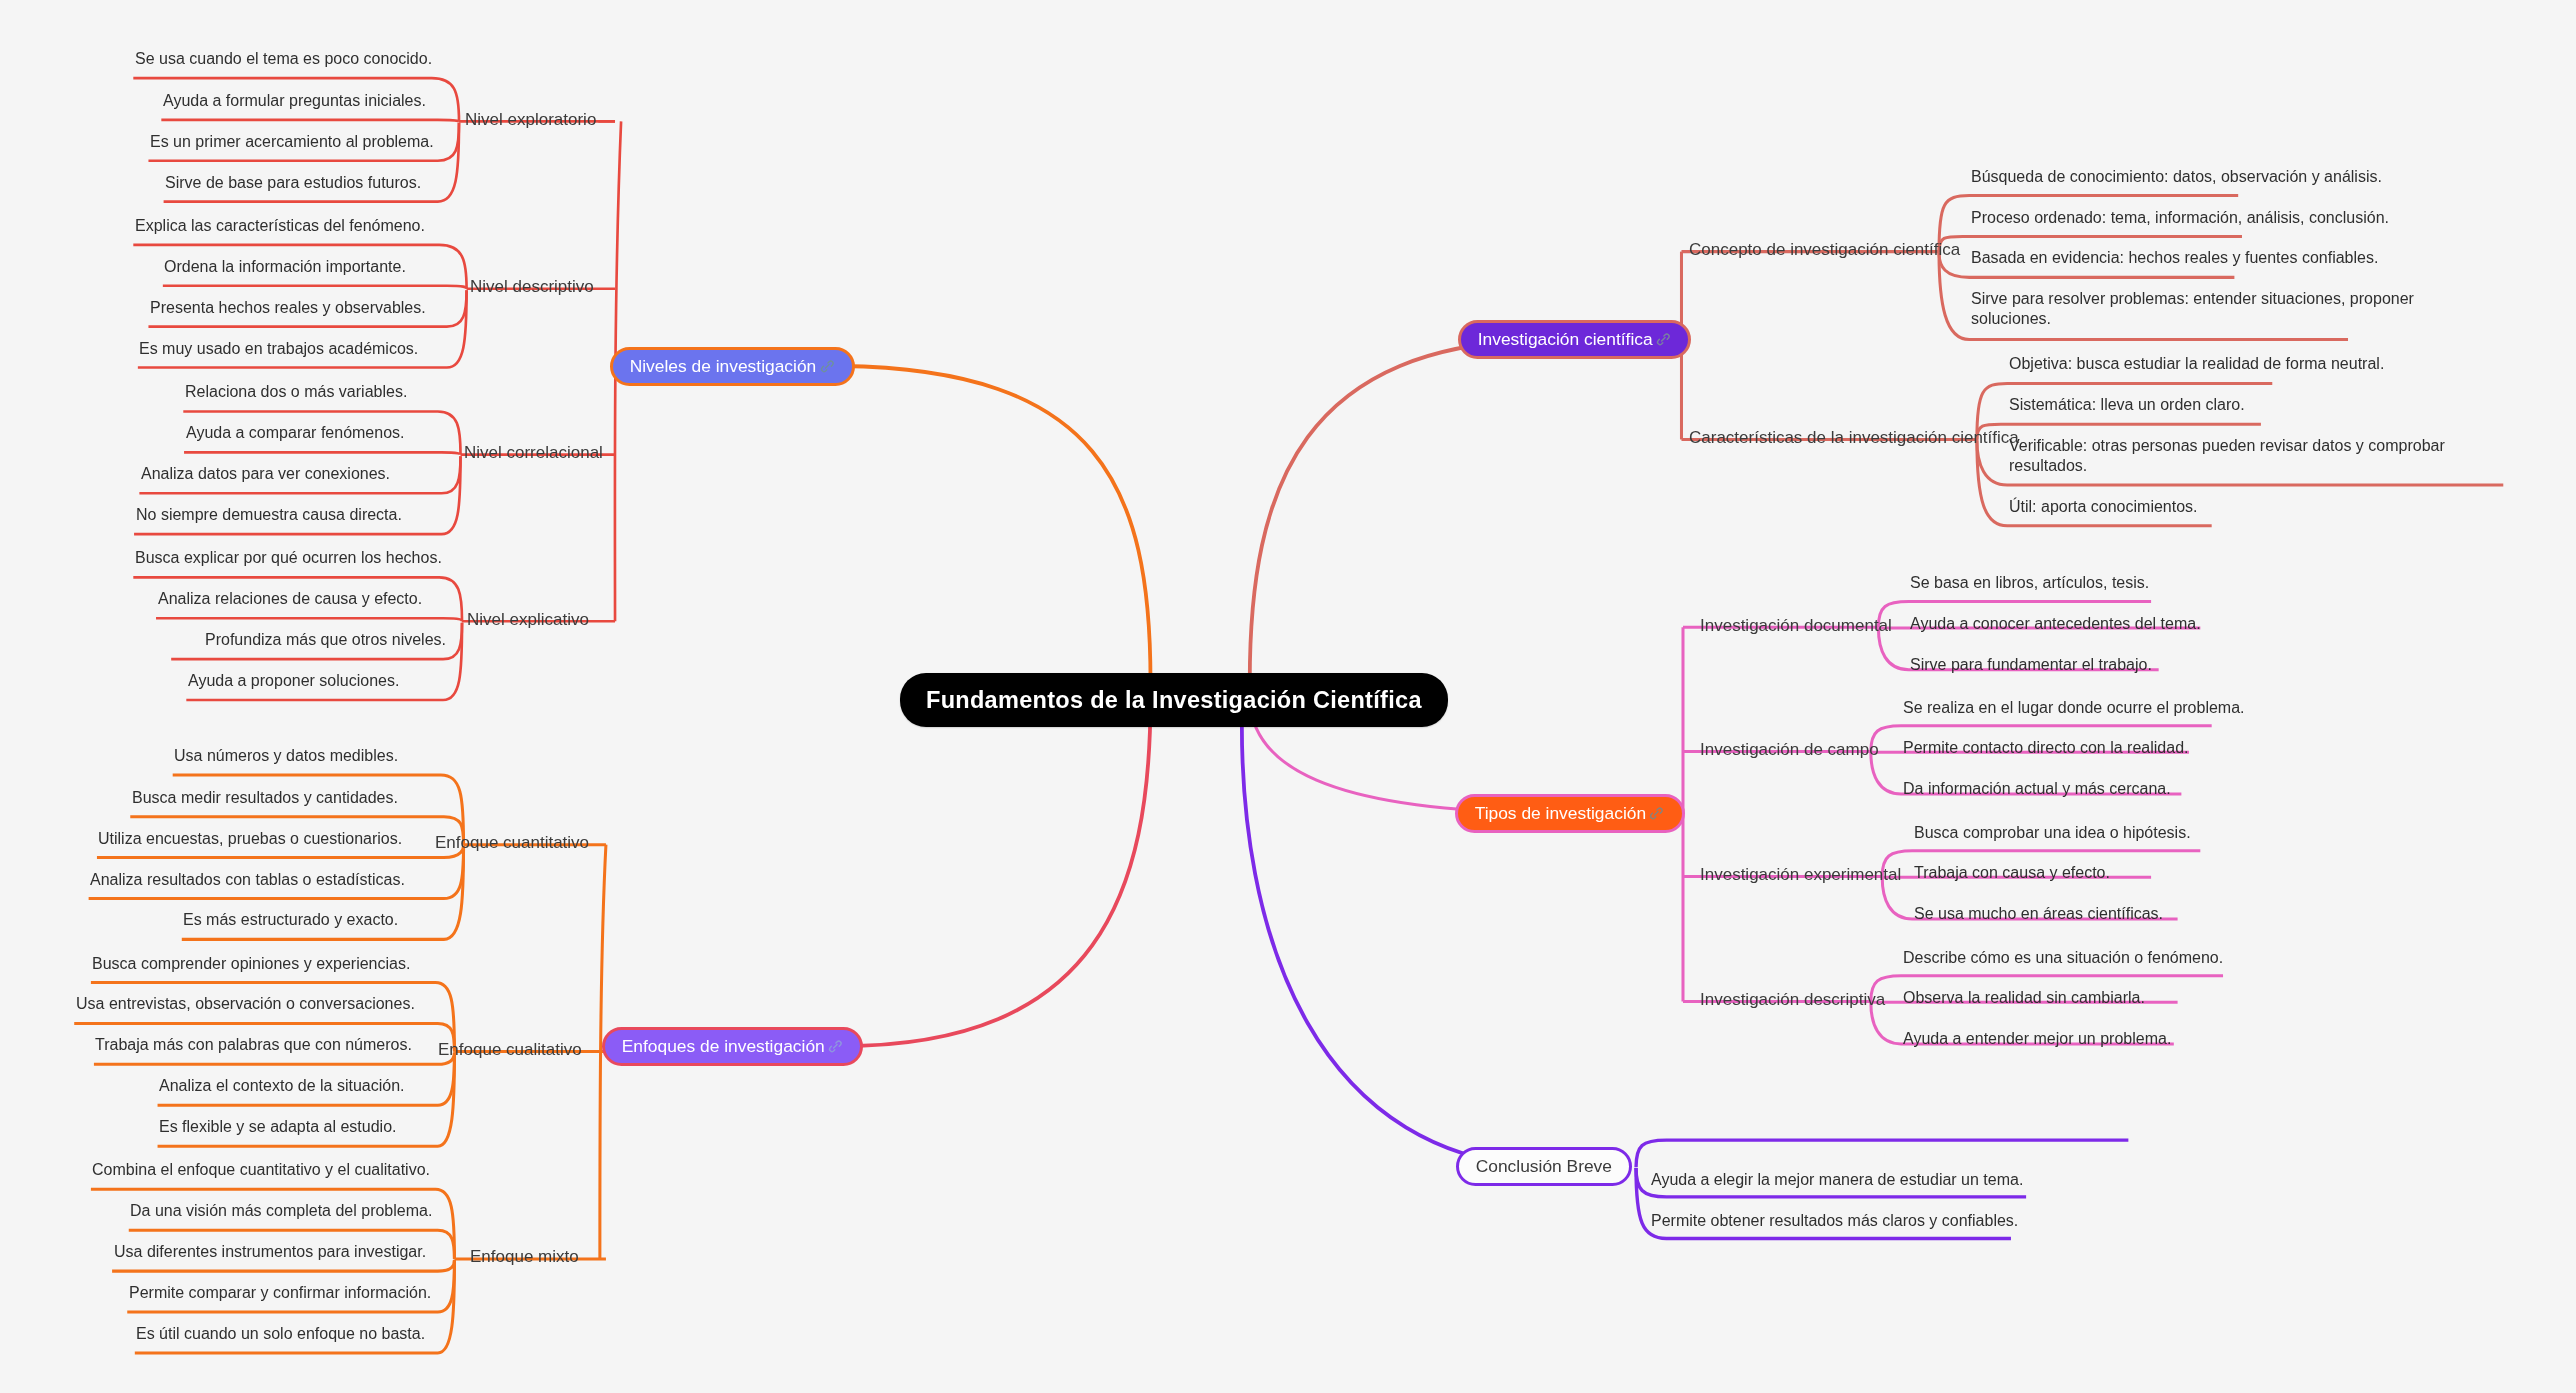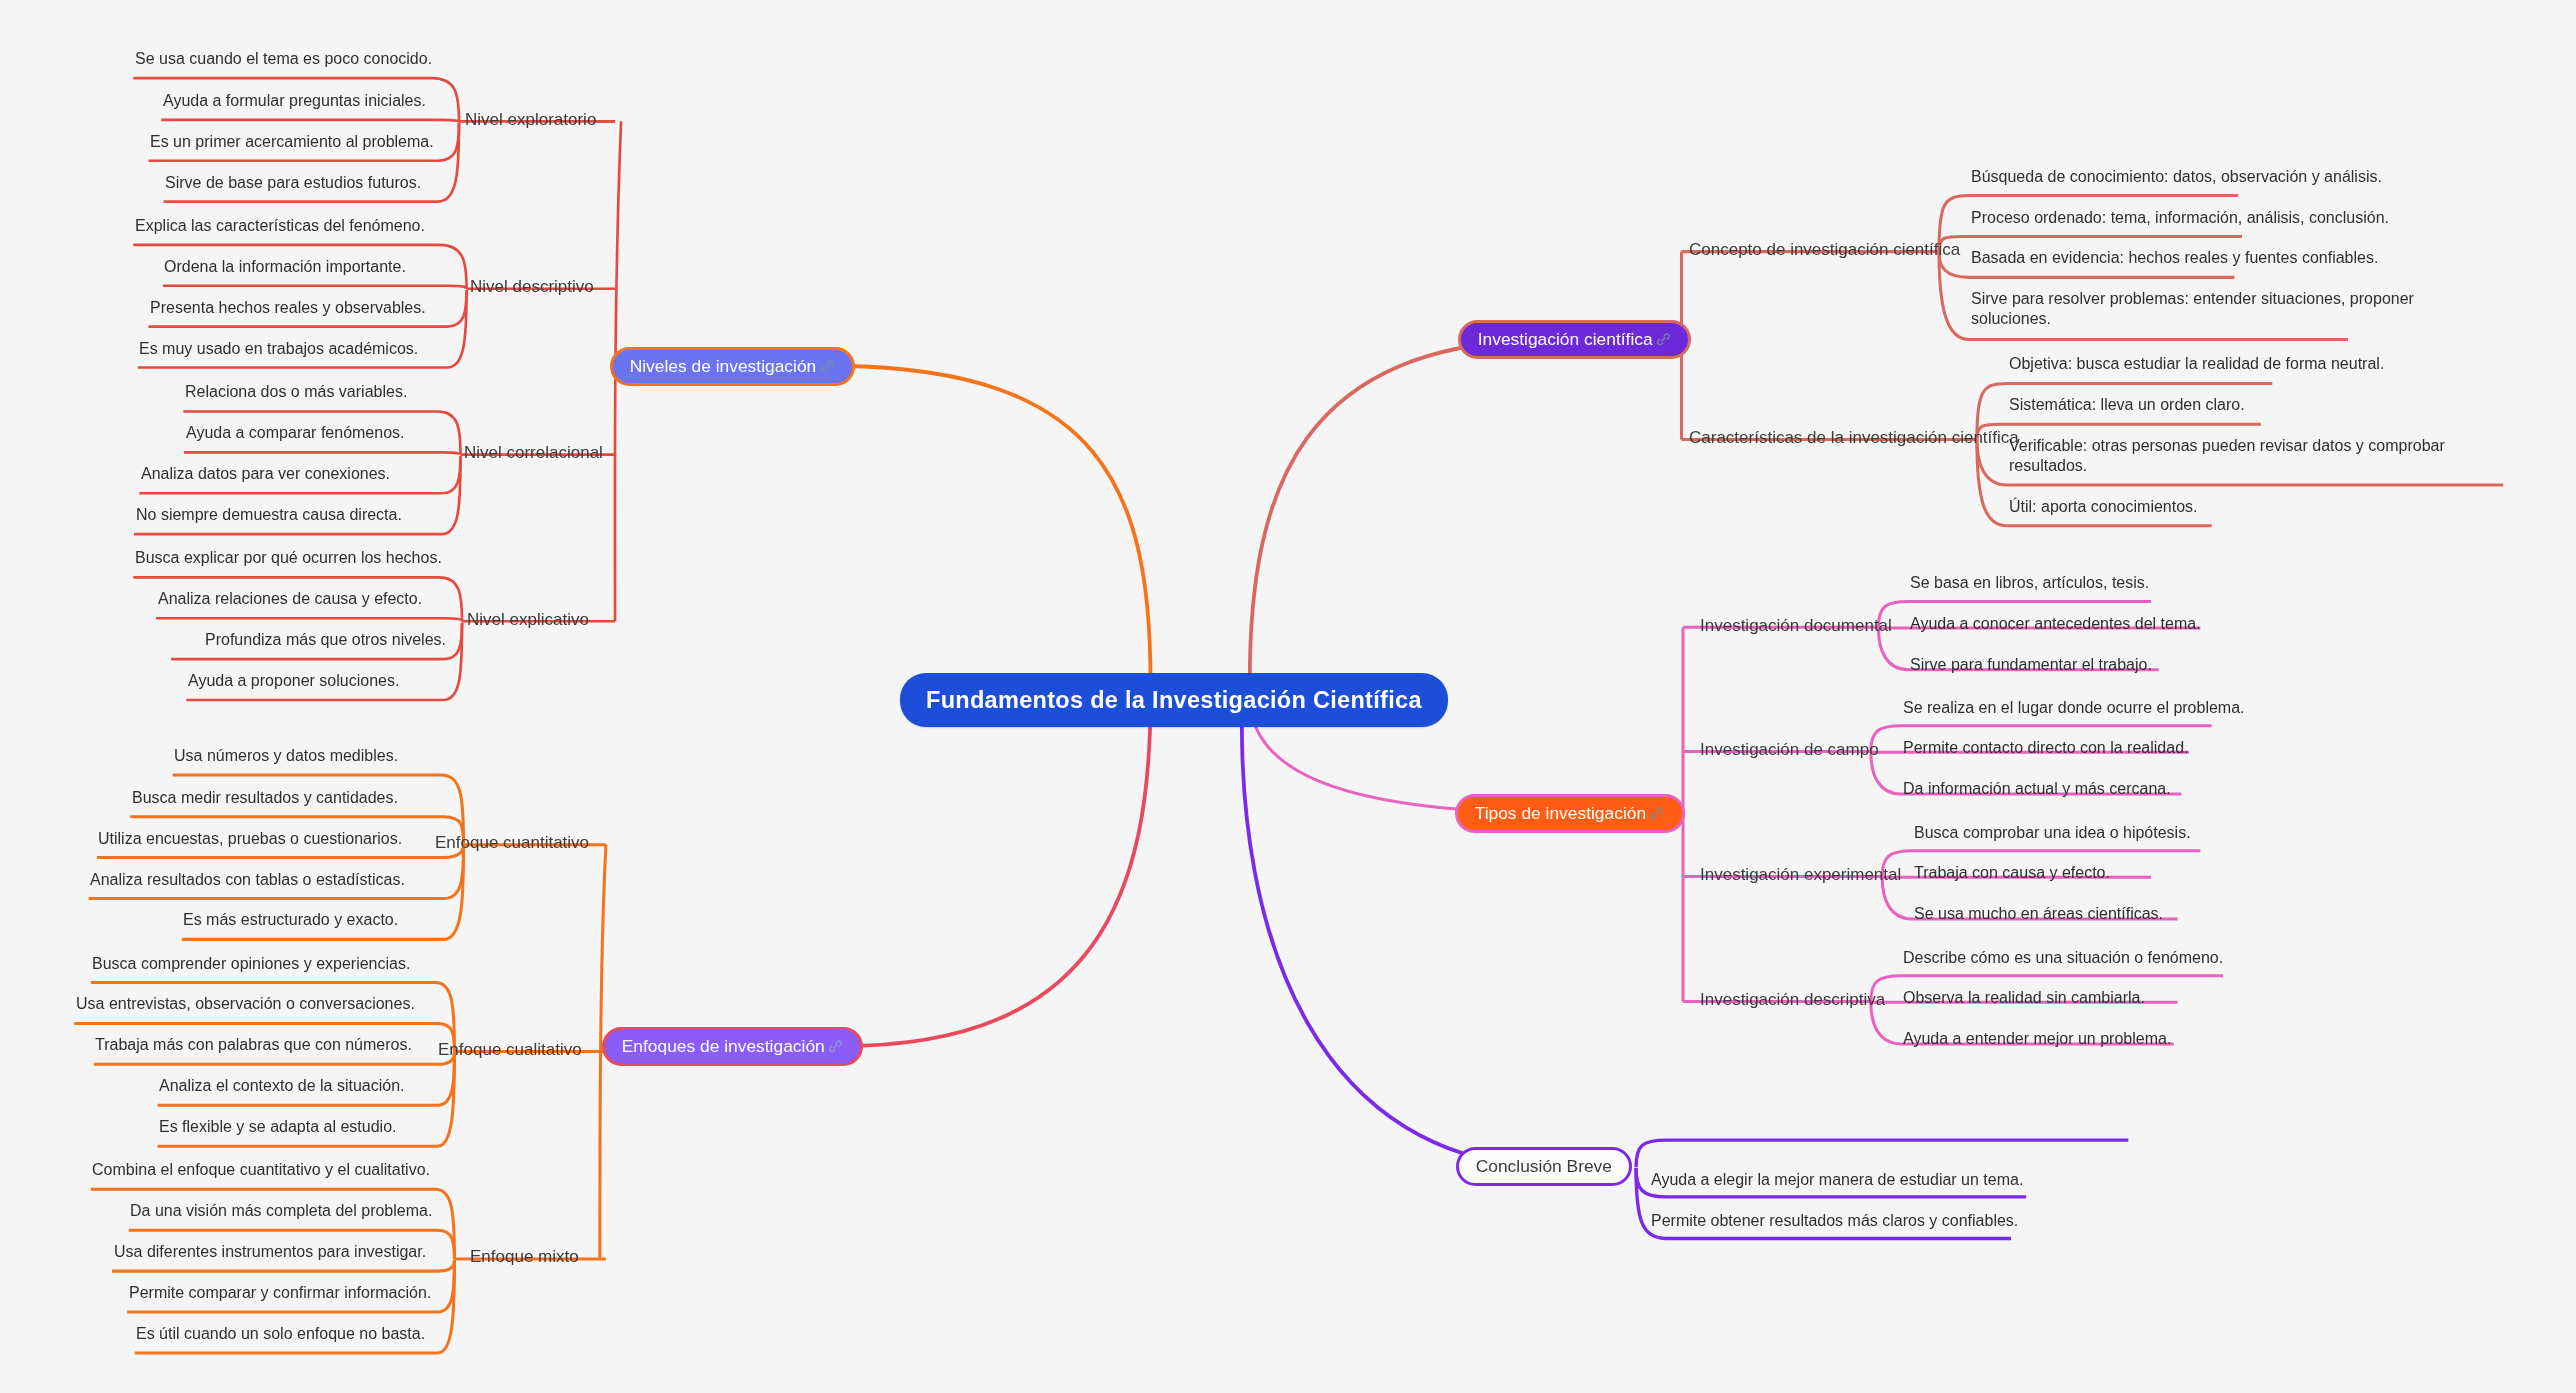--- a/index.html
+++ b/index.html
@@ -7,21 +7,21 @@
     width:2576px;height:1394px;position:relative;overflow:hidden;
     font-family:"Liberation Sans", sans-serif;
     background:#f5f5f5;
   }
   #canvas{position:absolute;inset:0;width:2576px;height:1394px;}
   svg.links{position:absolute;left:0;top:0;width:2576px;height:1394px;pointer-events:none;}
 
   
   .root-node{
     position:absolute;
-    background:#1d4ed8;
+    background:#000000;
     color:#ffffff;
     border-radius:26px;
     padding:13.6px 26px;
     font-size:23.5px;
     font-weight:bold;
     letter-spacing:0.3px;
     white-space:nowrap;
     box-shadow:0 0.8px 1.5px rgba(0,0,0,.18);
     z-index:20;
   }

